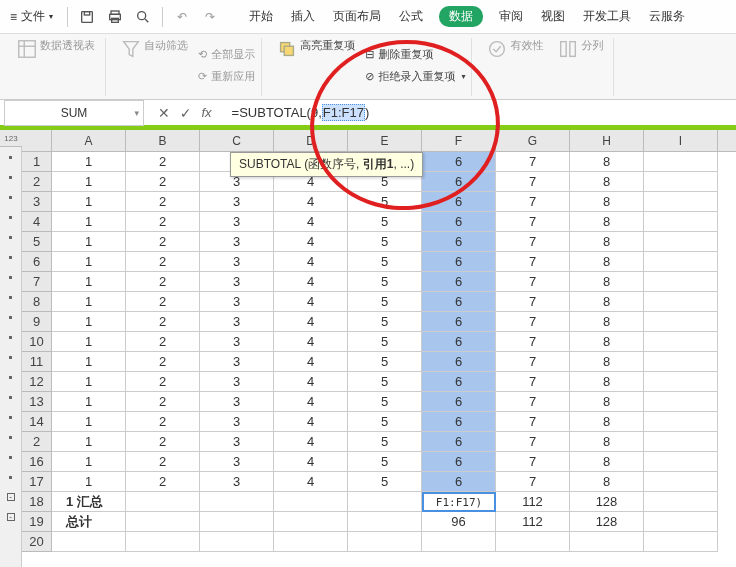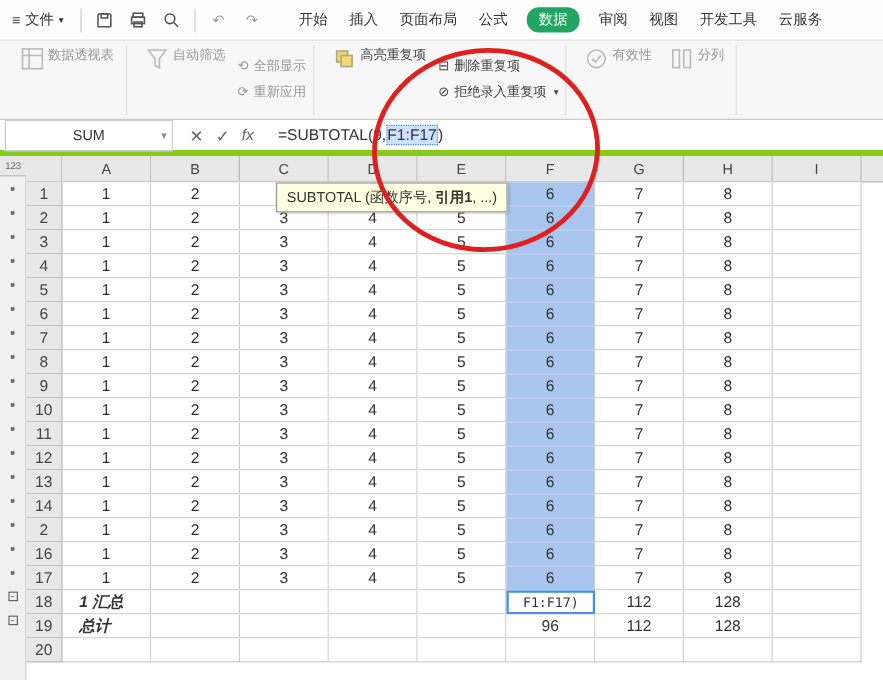--- a/index.html
+++ b/index.html
@@ -29,21 +29,21 @@
   
   .sheet { display: flex; height: calc(567px - 34px - 66px - 30px); background: #fff; }
   .grouphead { width: 30px; height: 22px; background: #e8e8e8; border-bottom: 1px solid #bbb; display:flex; align-items:center; justify-content:center; font-size:9px; color:#666;}
   .colhead-row { display: flex; height: 22px; background: #e8e8e8; border-bottom: 1px solid #bbb; }
   .colhead { width: 74px; border-right: 1px solid #bbb; display: flex; align-items: center; justify-content: center; color: #444; background:#e8e8e8;}
   .colhead.narrow { width: 30px; }
   .row { display: flex; height: 20px; }
   .cell { width: 74px; border-right: 1px solid #ccc; border-bottom: 1px solid #ccc; display: flex; align-items: center; justify-content: center; font-size: 13px; background:#fff;}
   .cell.sel { background: #a8c5ee; }
   .cell.rowh { width: 30px; background: #e8e8e8; border-right:1px solid #bbb; border-bottom:1px solid #bbb; color:#444; justify-content:center; position:relative;}
-  .cell.summary { justify-content: flex-start; padding-left: 14px; font-weight: bold; font-style: italic;}
+  .cell.summary { justify-content: flex-start; padding-left: 14px; font-weight: bold;}
   .cell.editing { border: 2px solid #4a90e2; background:#fff; font-family: Consolas, monospace; font-size:11px;}
   .leftgutter { width: 22px; background: #f0f0f0; border-right: 1px solid #ccc; display:flex; flex-direction:column;}
   .leftgutter .sp { height:20px; display:flex; align-items:center; justify-content:center;}
   
   .tooltip { position: absolute; background: #ffffe1; border: 1px solid #999; padding: 3px 8px; font-size: 12px; box-shadow: 1px 1px 3px rgba(0,0,0,.2); font-family: Consolas, monospace;}
   .tooltip b { font-weight: bold; }
   
   .red-circle { position: absolute; border: 4px solid #e02020; border-radius: 50%; pointer-events: none; transform: rotate(-5deg);}
   
   .grid-wrapper { position:relative; overflow:hidden; }

